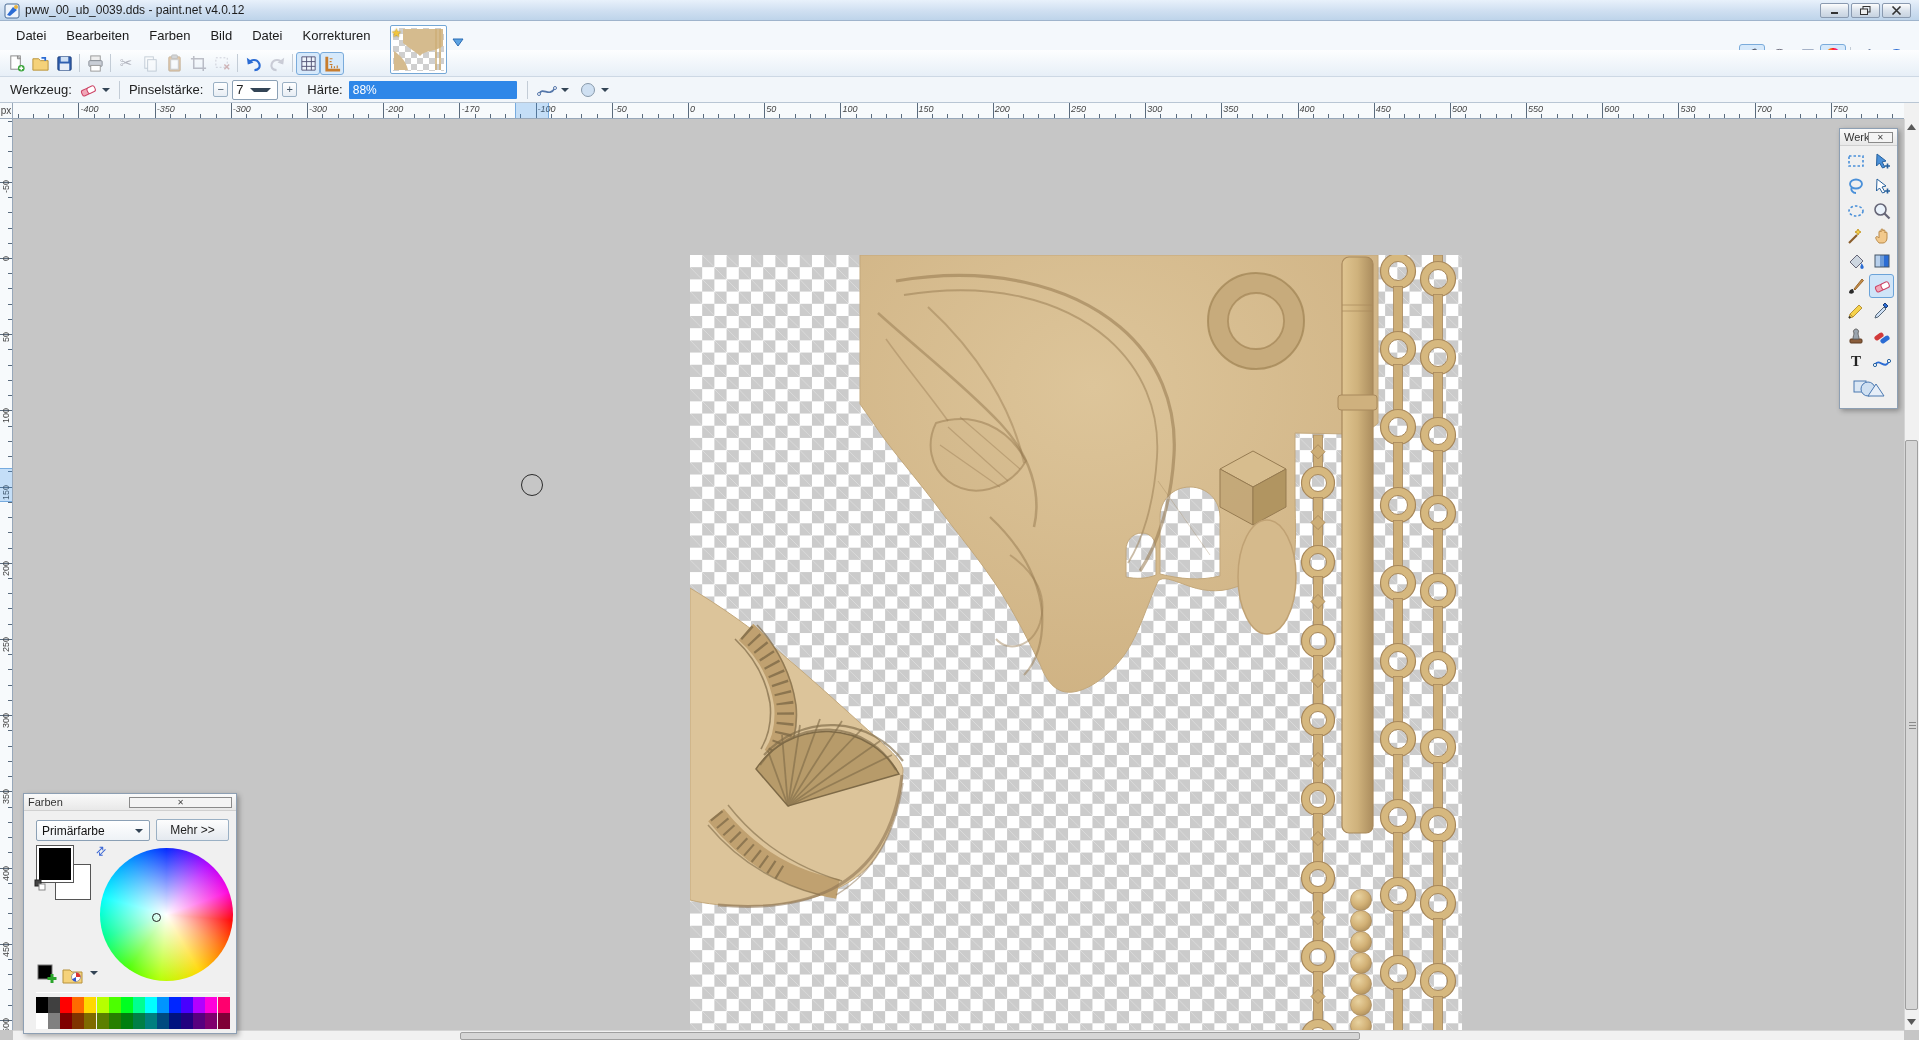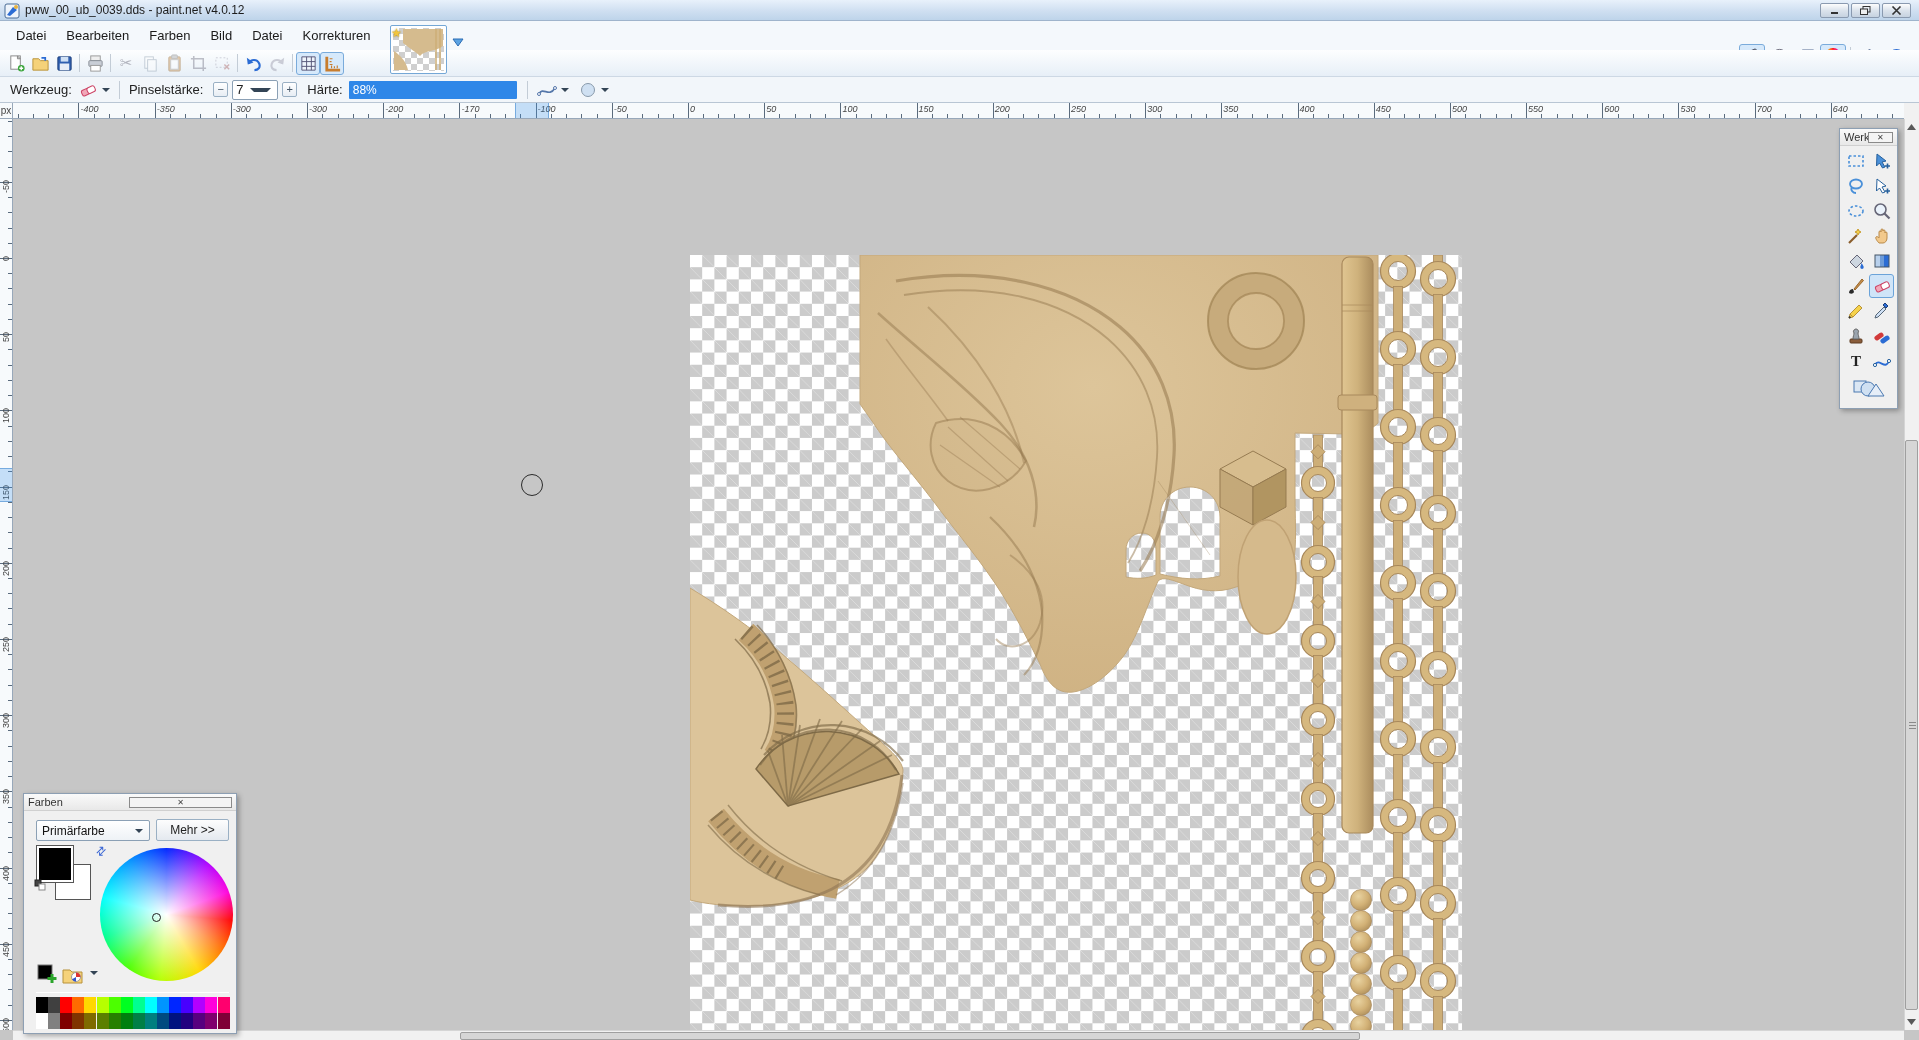--- a/index.html
+++ b/index.html
@@ -483,21 +483,21 @@
     <div class="htick" style="left: 1695.95px; height: 4px;"></div>
     <div class="htick" style="left: 1711.18px; height: 4px;"></div>
     <div class="htick" style="left: 1726.42px; height: 4px;"></div>
     <div class="htick" style="left: 1741.66px; height: 15px;"></div>
     <div class="hlabel" style="left: 1743.66px;">700</div>
     <div class="htick" style="left: 1756.9px; height: 4px;"></div>
     <div class="htick" style="left: 1772.14px; height: 4px;"></div>
     <div class="htick" style="left: 1787.37px; height: 4px;"></div>
     <div class="htick" style="left: 1802.61px; height: 4px;"></div>
     <div class="htick" style="left: 1817.85px; height: 15px;"></div>
-    <div class="hlabel" style="left: 1819.85px;">640</div>
+    <div class="hlabel" style="left: 1819.85px;">750</div>
     <div class="htick" style="left: 1833.09px; height: 4px;"></div>
     <div class="htick" style="left: 1848.33px; height: 4px;"></div>
     <div class="htick" style="left: 1863.56px; height: 4px;"></div>
     <div class="htick" style="left: 1878.8px; height: 4px;"></div>
     <div class="ruler-hl" style="left: 502px; width: 34px; top: 0px; height: 16px;"></div>
   </div>
 <div class="abs" id="vruler">
     <div class="vtick" style="top: 1.858px; width: 4px;"></div>
     <div class="vtick" style="top: 17.096px; width: 4px;"></div>
     <div class="vtick" style="top: 32.334px; width: 4px;"></div>

